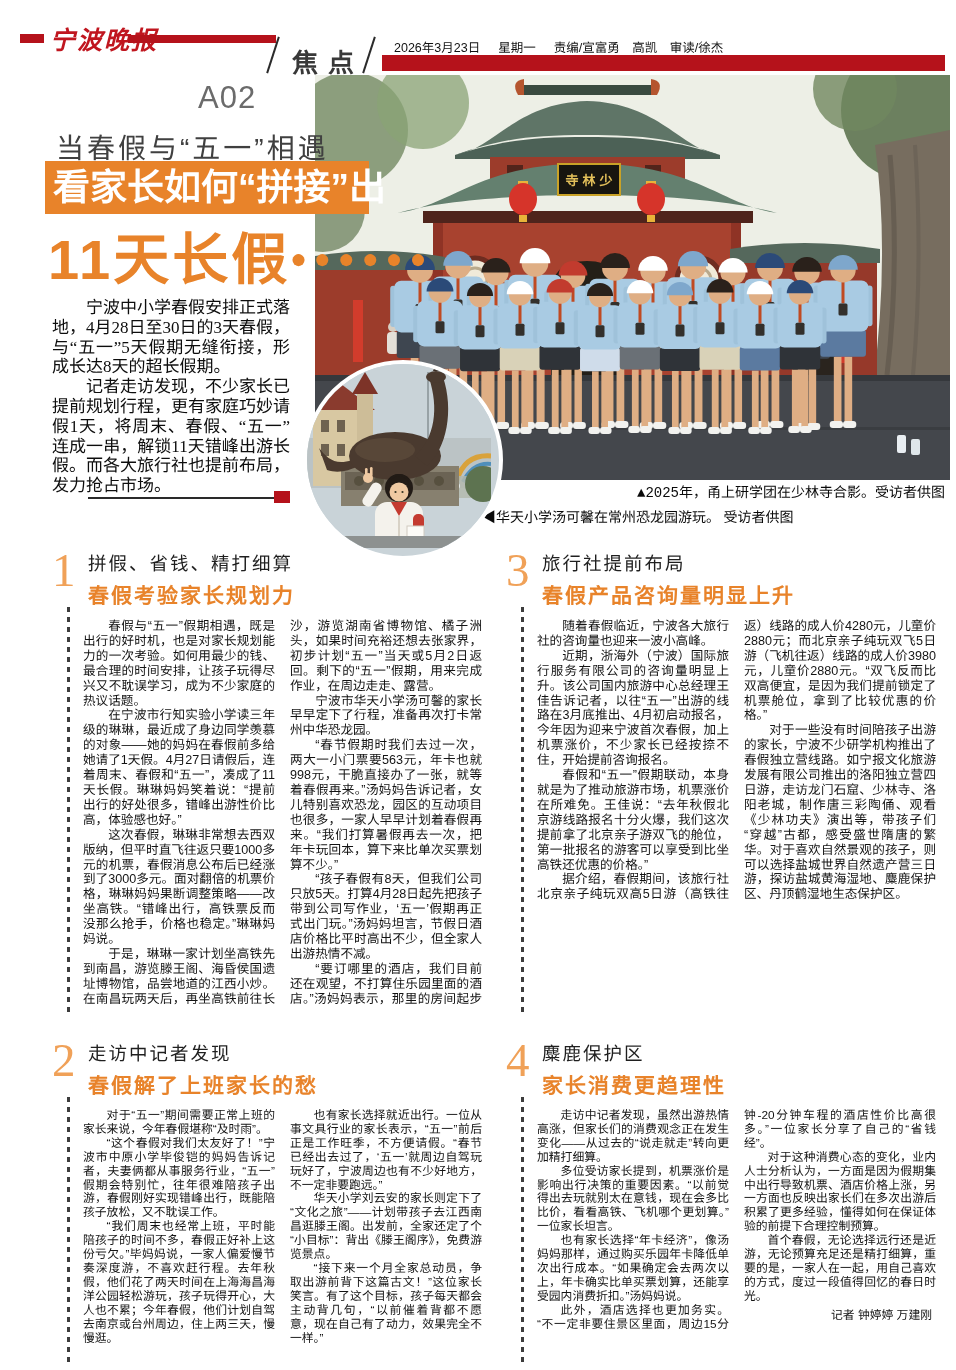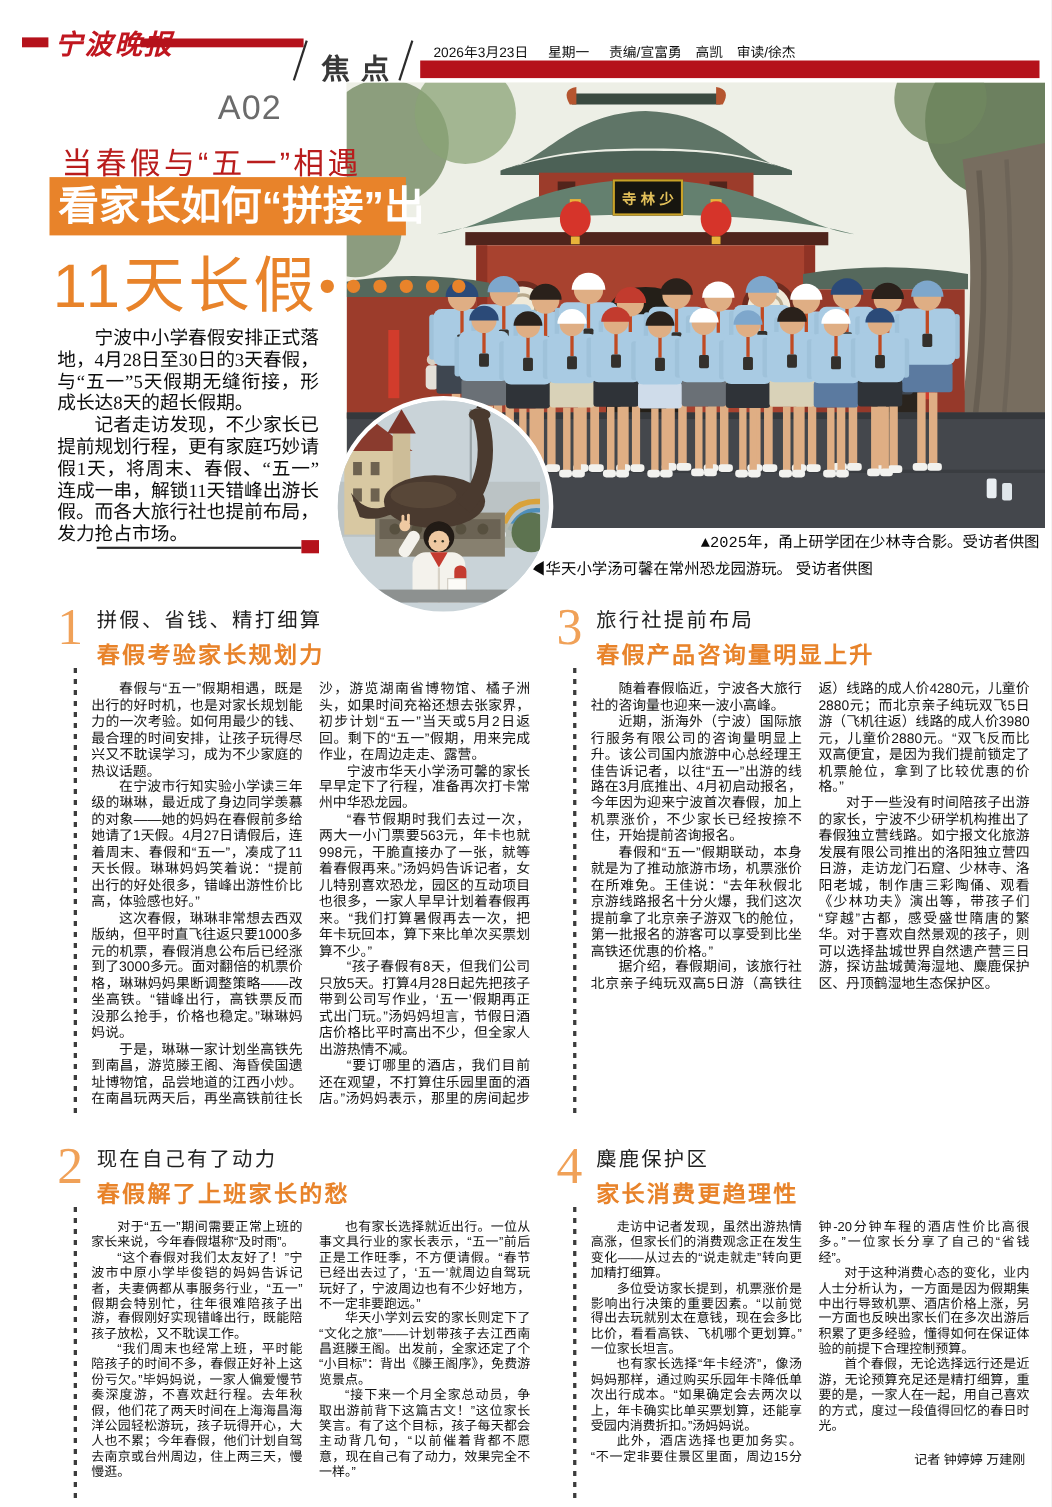--- a/index.html
+++ b/index.html
@@ -13,26 +13,26 @@
   .m-pageno{position:absolute;left:198px;top:40px;font-size:31px;color:#6b6b6b;letter-spacing:1px;margin-top:40px;}
   .m-slash{position:absolute;width:2px;height:38px;background:#2b2b2b;transform:rotate(18deg);}
   .m-slash.s1{left:272px;top:36px;}
   .m-slash.s2{left:368px;top:36px;}
   .m-section{position:absolute;left:292px;top:42px;font-size:26px;font-weight:700;color:#383838;letter-spacing:10px;}
   .m-dateline{position:absolute;left:394px;top:37px;font-size:12.5px;color:#111;white-space:nowrap;}
   .m-dateline .gap{display:inline-block;width:18px;}
   .m-redbar{position:absolute;left:382px;top:55px;width:563px;height:16px;background:#b5121b;}
   
   .headline{position:absolute;left:0;top:0;z-index:5;}
-  .h-kicker{position:absolute;left:56px;top:126px;font-size:28px;font-weight:500;color:#b91c1c;
+  .h-kicker{position:absolute;left:56px;top:126px;font-size:28px;font-weight:500;color:#404040;
             letter-spacing:3px;white-space:nowrap;}
   .h-band{position:absolute;left:45px;top:161px;width:324px;height:53px;background:#e8832a;}
   .h-band span{display:block;color:#fff;font-weight:800;font-size:37px;line-height:53px;
                padding-left:8px;white-space:nowrap;letter-spacing:0;}
-  .h-sub{position:absolute;left:48px;top:214px;font-size:56px;font-weight:400;color:#e8832a;
+  .h-sub{position:absolute;left:48px;top:214px;font-size:56px;font-weight:700;color:#e8832a;
          letter-spacing:3px;white-space:nowrap;}
   .h-dots{font-size:28px;letter-spacing:7px;vertical-align:11px;color:#e8832a;}
   
   .lede{position:absolute;left:52px;top:298px;width:238px;font-family:"Liberation Serif",serif;
         font-weight:500;font-size:17px;line-height:19.8px;text-align:justify;color:#0d0d0d;}
   .lede p{margin:0;text-indent:2em;}
   .lede-rule{position:absolute;left:88px;top:497px;width:186px;border-top:2px solid #2a2a2a;}
   .lede-square{position:absolute;left:274px;top:491px;width:16px;height:12px;background:#b5121b;}
   
   .main-photo{position:absolute;left:315px;top:75px;width:635px;height:405px;overflow:hidden;
@@ -56,21 +56,21 @@
            font-size:47px;line-height:47px;font-weight:400;color:#f0a158;}
   .sec-kicker{margin-left:38px;font-size:18.5px;color:#1f1f1f;letter-spacing:2px;}
   .sec-title{margin-left:38px;margin-top:4px;font-size:21px;font-weight:800;color:#e8832a;letter-spacing:2px;}
   .sec-dots{position:absolute;left:17px;top:58px;bottom:2px;width:3px;
             background:repeating-linear-gradient(180deg,#3c3c3c 0 5px,transparent 5px 10px);}
   .sec-body{margin-left:33px;margin-top:10px;column-count:2;column-gap:15px;
             text-align:justify;color:#131313;overflow:hidden;}
   .sec-body p{margin:0;text-indent:2em;}
   .body-tall{font-size:12.6px;line-height:14.9px;height:398px;}
   .body-short{font-size:11.8px;line-height:13.9px;height:256px;}
-  .sec-body p.byline{text-align:right;text-indent:0;padding-right:4px;margin-top:17px;font-weight:500;}
+  .sec-body p.byline{text-align:right;text-indent:0;padding-right:4px;margin-top:5px;font-weight:500;}
 </style>
 </head>
 <body>
 
 <div class="page">
 
   <div>
     <div class="m-chip"></div>
     <div class="m-logo">宁波晚报</div>
     <div class="m-logobar"></div>
@@ -582,21 +582,21 @@
         <p>随着春假临近，宁波各大旅行社的咨询量也迎来一波小高峰。</p>
         <p>近期，浙海外（宁波）国际旅行服务有限公司的咨询量明显上升。该公司国内旅游中心总经理王佳告诉记者，以往“五一”出游的线路在3月底推出、4月初启动报名，今年因为迎来宁波首次春假，加上机票涨价，不少家长已经按捺不住，开始提前咨询报名。</p>
         <p>春假和“五一”假期联动，本身就是为了推动旅游市场，机票涨价在所难免。王佳说：“去年秋假北京游线路报名十分火爆，我们这次提前拿了北京亲子游双飞的舱位，第一批报名的游客可以享受到比坐高铁还优惠的价格。”</p>
         <p>据介绍，春假期间，该旅行社北京亲子纯玩双高5日游（高铁往返）线路的成人价4280元，儿童价2880元；而北京亲子纯玩双飞5日游（飞机往返）线路的成人价3980元，儿童价2880元。“双飞反而比双高便宜，是因为我们提前锁定了机票舱位，拿到了比较优惠的价格。”</p>
         <p>对于一些没有时间陪孩子出游的家长，宁波不少研学机构推出了春假独立营线路。如宁报文化旅游发展有限公司推出的洛阳独立营四日游，走访龙门石窟、少林寺、洛阳老城，制作唐三彩陶俑、观看《少林功夫》演出等，带孩子们“穿越”古都，感受盛世隋唐的繁华。对于喜欢自然景观的孩子，则可以选择盐城世界自然遗产营三日游，探访盐城黄海湿地、麋鹿保护区、丹顶鹤湿地生态保护区。</p>
       </div>
   </div>
 
   <div class="sec pos2">
     <div class="sec-num">2</div>
-    <div class="sec-kicker">现在自己有了动力</div>
+    <div class="sec-kicker">走访中记者发现</div>
     <div class="sec-title">春假解了上班家长的愁</div>
     <div class="sec-dots"></div>
     <div class="sec-body body-short">
         <p>对于“五一”期间需要正常上班的家长来说，今年春假堪称“及时雨”。</p>
         <p>“这个春假对我们太友好了！”宁波市中原小学毕俊铠的妈妈告诉记者，夫妻俩都从事服务行业，“五一”假期会特别忙，往年很难陪孩子出游，春假刚好实现错峰出行，既能陪孩子放松，又不耽误工作。</p>
         <p>“我们周末也经常上班，平时能陪孩子的时间不多，春假正好补上这份亏欠。”毕妈妈说，一家人偏爱慢节奏深度游，不喜欢赶行程。去年秋假，他们花了两天时间在上海海昌海洋公园轻松游玩，孩子玩得开心，大人也不累；今年春假，他们计划自驾去南京或台州周边，住上两三天，慢慢逛。</p>
         <p>也有家长选择就近出行。一位从事文具行业的家长表示，“五一”前后正是工作旺季，不方便请假。“春节已经出去过了，‘五一’就周边自驾玩玩好了，宁波周边也有不少好地方，不一定非要跑远。”</p>
         <p>华天小学刘云安的家长则定下了“文化之旅”——计划带孩子去江西南昌逛滕王阁。出发前，全家还定了个“小目标”：背出《滕王阁序》，免费游览景点。</p>
         <p>“接下来一个月全家总动员，争取出游前背下这篇古文！”这位家长笑言。有了这个目标，孩子每天都会主动背几句，“以前催着背都不愿意，现在自己有了动力，效果完全不一样。”</p>
       </div>

